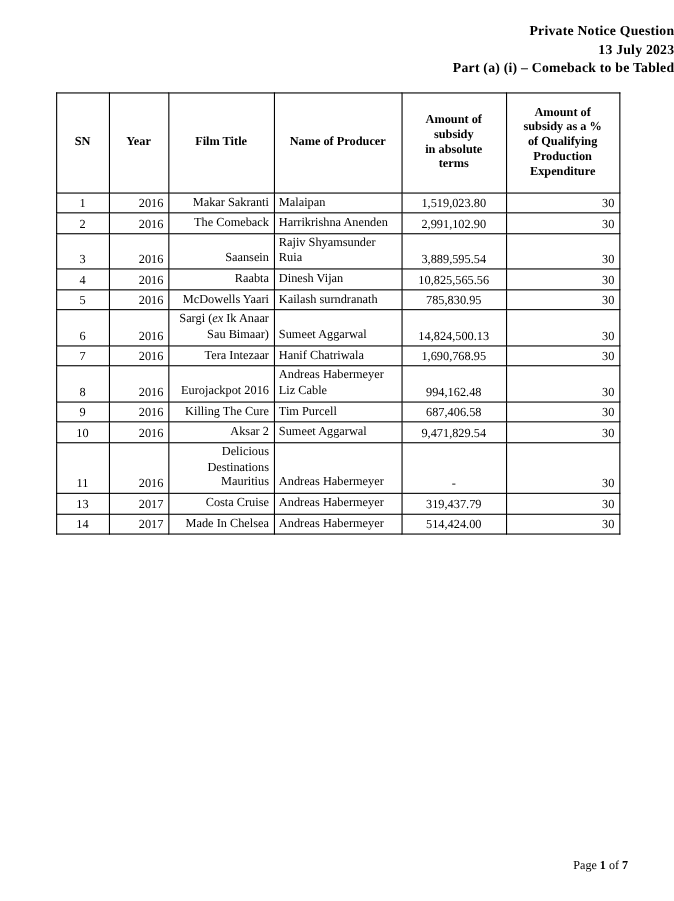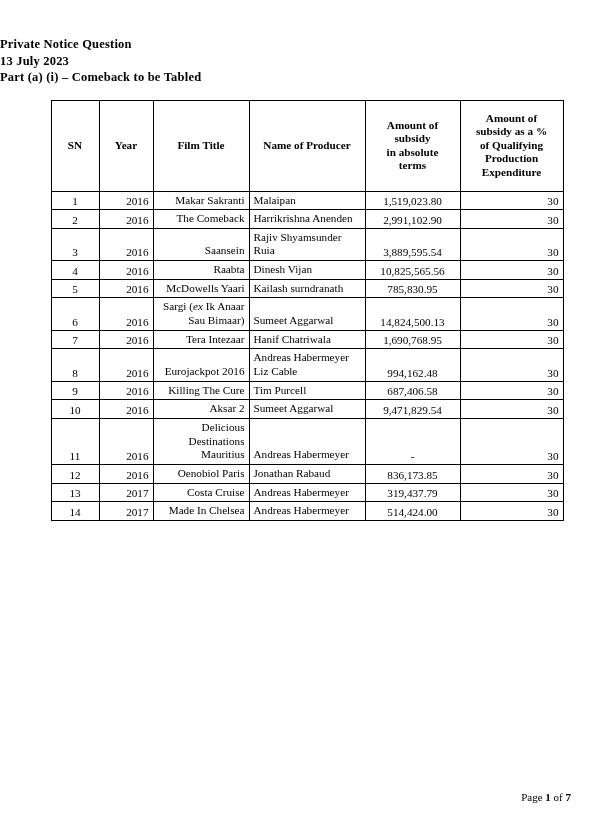--- a/index.html
+++ b/index.html
@@ -15,22 +15,22 @@
     position: relative;
     overflow: hidden;
   }
   .page {
     position: absolute;
     left: 0; top: 0;
     width: 613px;
     height: 819px;
   }
   .title-block {
-    text-align: left;
-    margin-top: 36px;
+    text-align: right;
+    margin-top: 20px;
     line-height: 1.32;
   }
   .title-line {
     font-weight: bold;
     font-size: 12.5px;
     letter-spacing: 0.2px;
   }
   .table-wrap {
     margin: 14px auto 0 auto;
     width: 512px;
@@ -88,21 +88,21 @@
   td.pct {
     text-align: right;
     vertical-align: bottom;
     padding-right: 6px;
     margin-top: 20px;
   }
   .ital { font-style: italic; }
   .footer {
     position: absolute;
     right: 42px;
-    bottom: 16px;
+    bottom: 26px;
     font-size: 11px;
   }
   .footer b { font-weight: bold; }
 </style>
 </head>
 <body>
 
 <div class="page">
 
   <div class="title-block">
@@ -225,28 +225,20 @@
         </tr>
         <tr>
           <td class="sn">11</td>
           <td class="year">2016</td>
           <td class="film">Delicious Destinations Mauritius</td>
           <td class="producer">Andreas Habermeyer</td>
           <td class="amount">-</td>
           <td class="pct">30</td>
         </tr>
         <tr>
-          <td class="sn">12</td>
-          <td class="year">2016</td>
-          <td class="film">Oenobiol Paris</td>
-          <td class="producer">Jonathan Rabaud</td>
-          <td class="amount">836,173.85</td>
-          <td class="pct">30</td>
-        </tr>
-        <tr>
           <td class="sn">13</td>
           <td class="year">2017</td>
           <td class="film">Costa Cruise</td>
           <td class="producer">Andreas Habermeyer</td>
           <td class="amount">319,437.79</td>
           <td class="pct">30</td>
         </tr>
         <tr>
           <td class="sn">14</td>
           <td class="year">2017</td>

